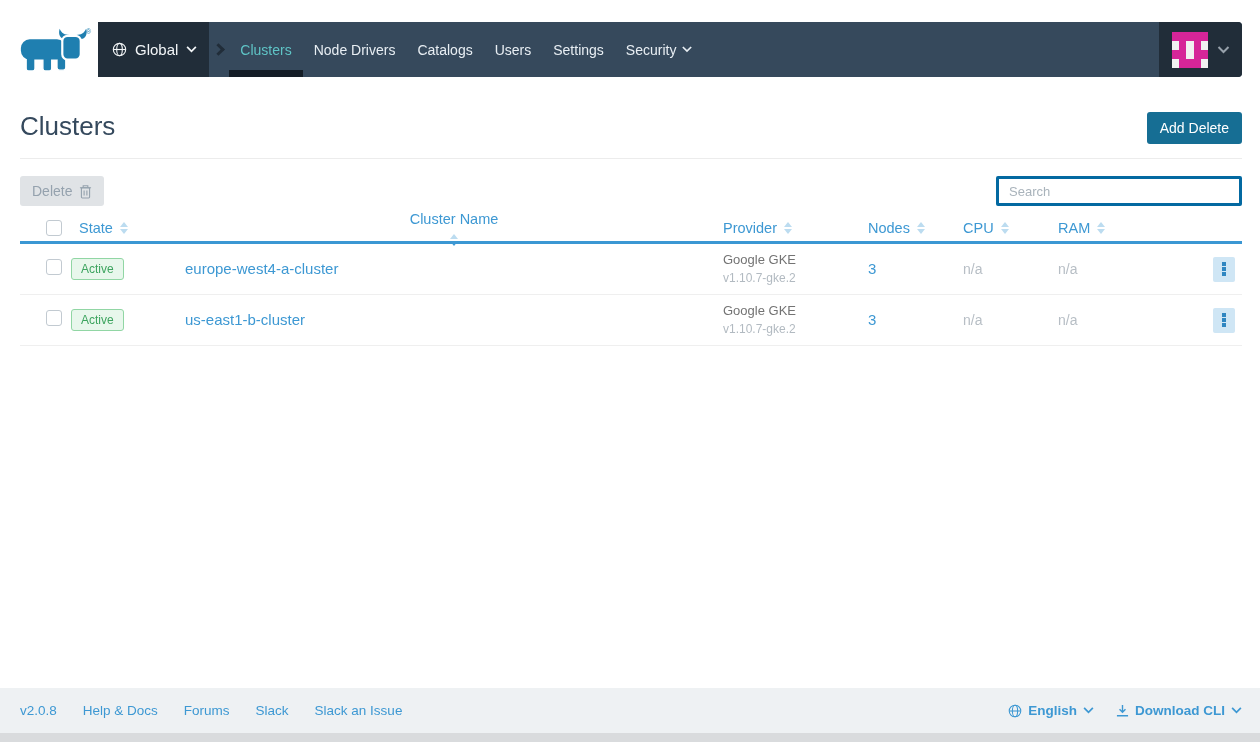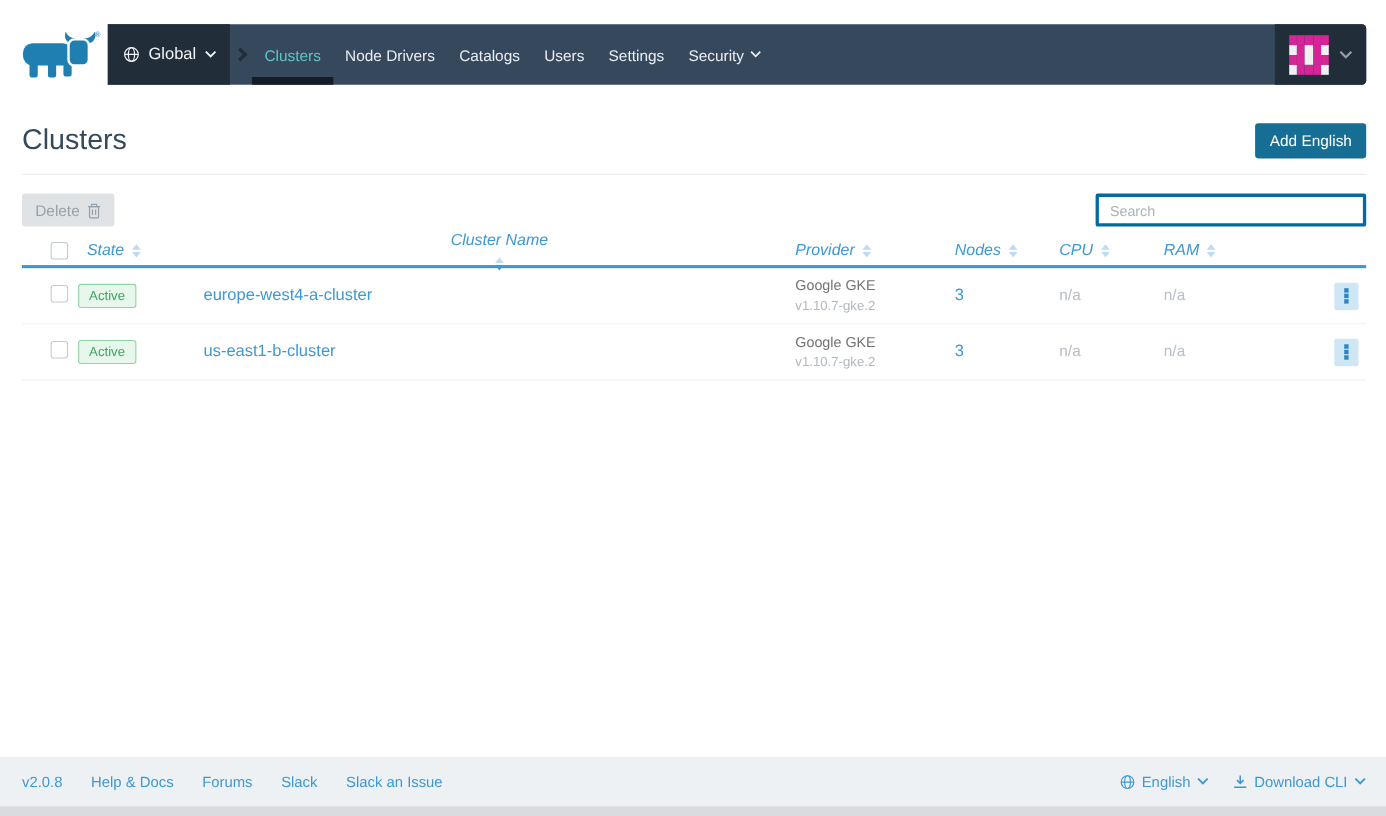--- a/index.html
+++ b/index.html
@@ -72,21 +72,20 @@
     border:3px solid #0369a1; border-radius:2px; padding:0 10px;
     font-size:13px; font-family:inherit; color:#35495d; outline:none;
   }
   .search-input::placeholder { color:#a9b3bb; }
 
   
   .table { position:absolute; left:20px; right:18px; top:215px; }
   .thead {
     display:flex; align-items:center; height:29px;
     border-bottom:3px solid #3b97d3;
-    font-style:italic;
   }
   .thead .cell { color:#3d98d3; font-size:14.5px; display:flex; align-items:center; gap:7px; }
   .trow { display:flex; align-items:center; height:51px; border-bottom:1px solid #efefef; background:#fff; }
   .cell { flex:0 0 auto; }
   .col-check   { width:45px; padding-left:26px; }
   .col-state   { width:120px; padding-left:6px; }
   .thead .col-state { padding-left:14px; }
   .col-name    { width:538px;flex-direction:column; }
   .col-provider{ width:145px; }
   .col-nodes   { width:95px; }
@@ -124,21 +123,21 @@
     position:absolute; left:0; right:0; bottom:0; height:54px;
     background:#eef1f3;
     margin-top:21px;
   }
   .footer::after { content:""; position:absolute; left:0; right:0; bottom:0; height:9px; background:#d9dbdd; }
   .footer-inner {
     position:absolute; left:20px; right:18px; top:0; height:45px;
     display:flex; align-items:center; font-size:13.5px;
   }
   .footer-left { display:flex; align-items:center; gap:26px; }
-  .footer-right { margin-left:auto; display:flex; align-items:center; gap:22px; }
+  .footer-right { margin-left:auto; display:flex; align-items:center; gap:22px;font-weight:bold; }
   .flink { color:#3d98d3; font-size:13.5px; }
   .fgroup { display:flex; align-items:center; gap:6px; color:#3d98d3; cursor:pointer; }
 </style>
 </head>
 <body>
 
 <a class="logo">
   <svg width="74" height="46" viewBox="0 0 84 52">
     <g fill="#1f7fb0">
       <path d="M45 3 C47 8 51 10 56 10 L52 15 C46 15 43 10 45 3 Z"></path>
@@ -214,21 +213,21 @@
         <span class="m"></span>
         <span class="w"></span>
     </span>
     <svg width="13" height="8" viewBox="0 0 12 8" fill="none" stroke="#97a1ab" stroke-width="2">
       <path d="M1 1 L6 6 L11 1"></path>
     </svg>
   </div>
 </div>
 
 <h1 class="page-title">Clusters</h1>
-<button class="add-btn">Add English</button>
+<button class="add-btn">Add Delete</button>
 <div class="rule"></div>
 
 <button class="delete-btn">
   <span>Delete</span>
   <svg width="13" height="15" viewBox="0 0 14 16" fill="none" stroke="#95a2ae" stroke-width="1.2">
     <path d="M1 4 h12"></path>
       <path d="M4.5 4 V1.8 h5 V4"></path>
       <rect x="2.6" y="4" width="8.8" height="11" rx="1"></rect>
       <path d="M5.5 6.8 v5.4 M8.5 6.8 v5.4"></path>
   </svg>

